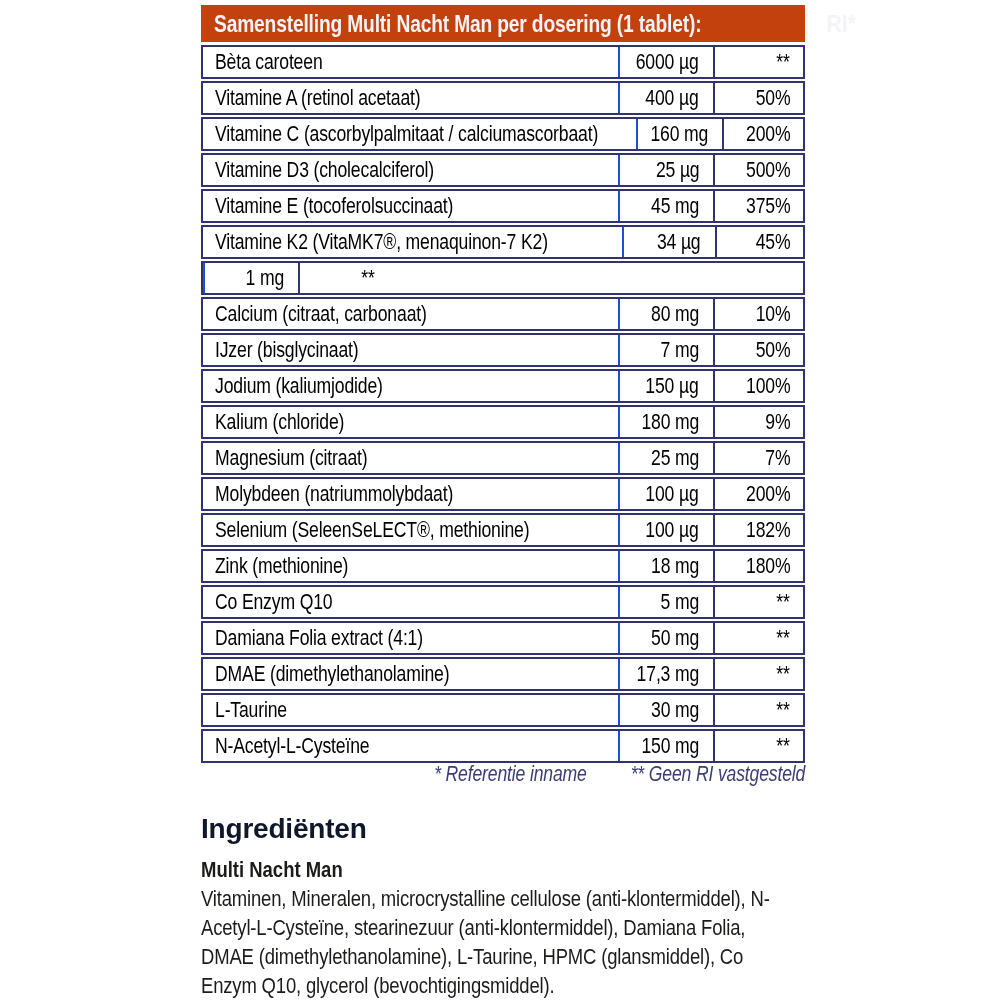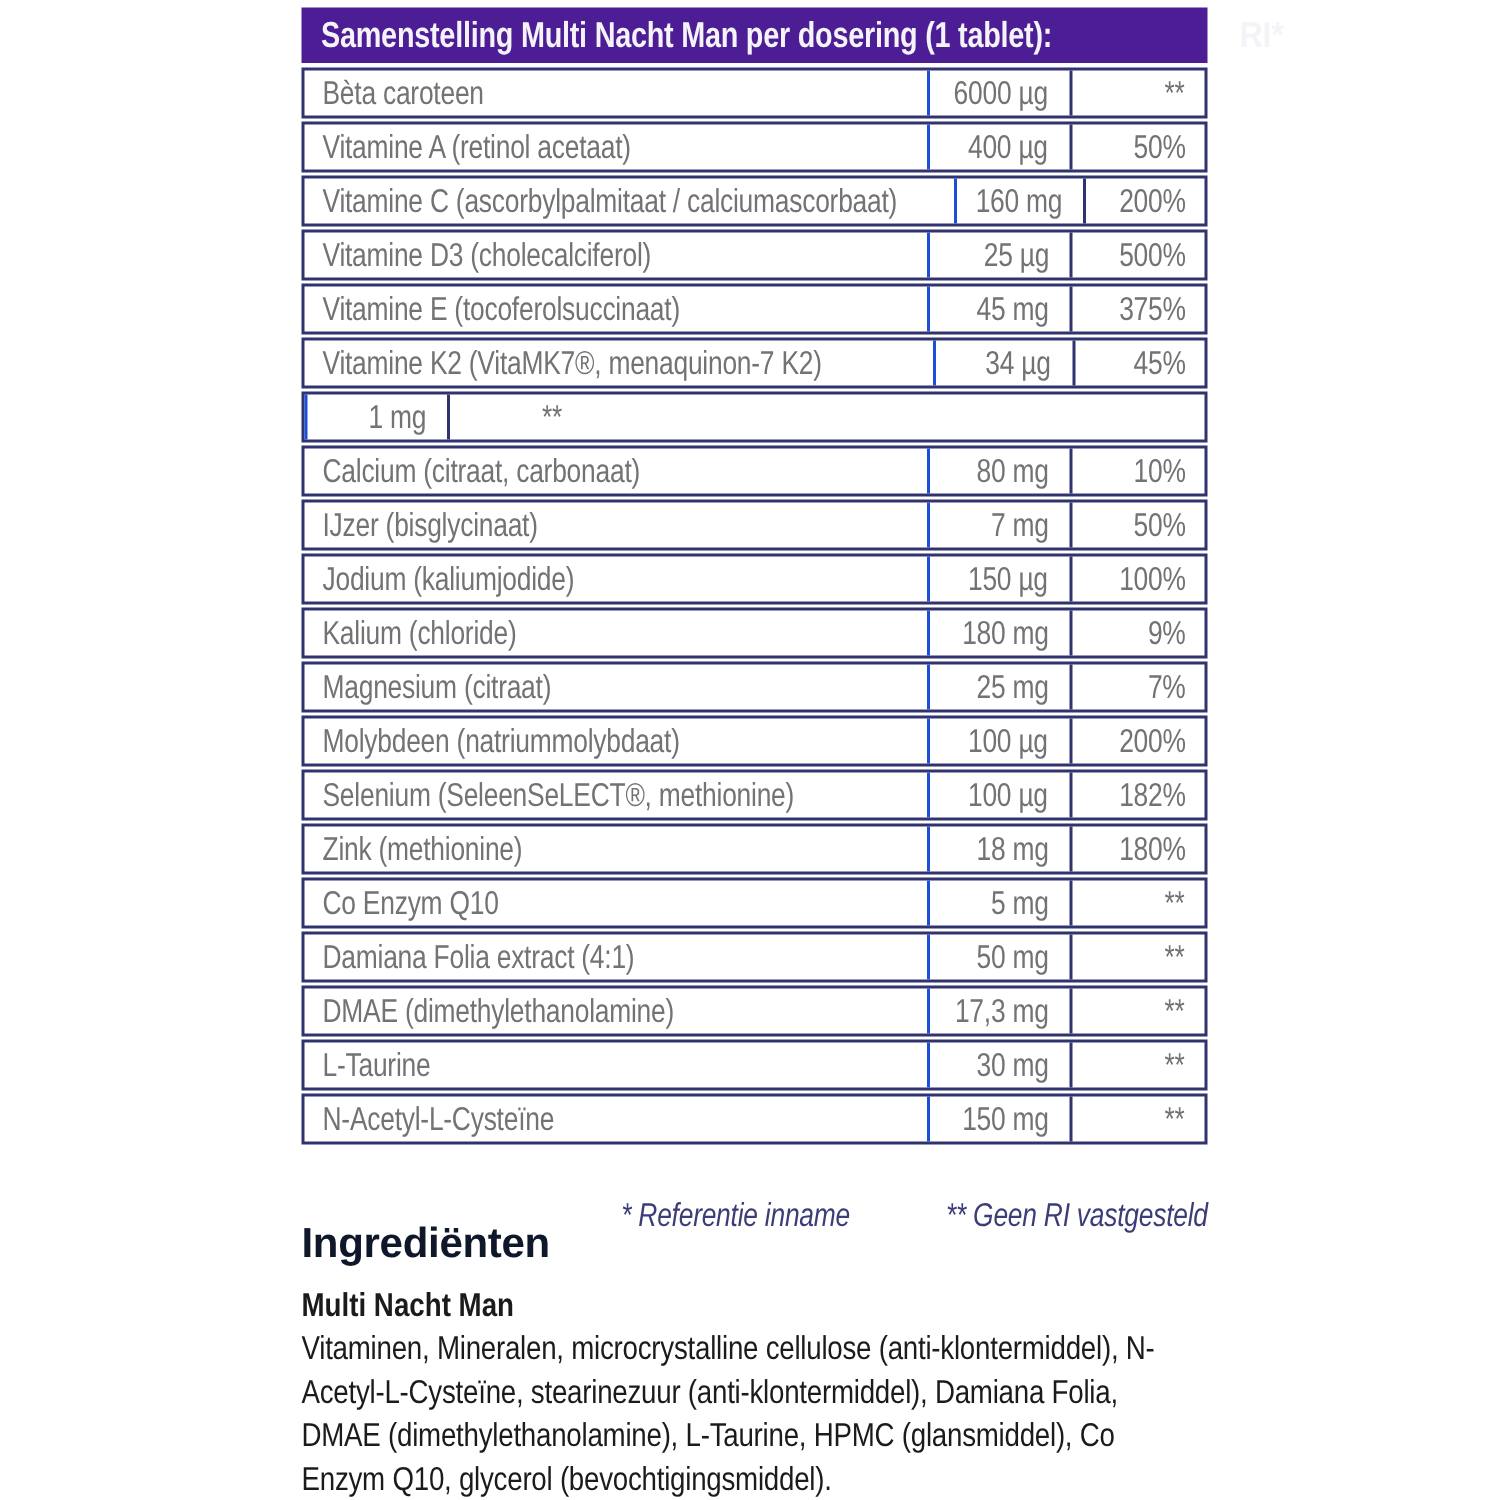--- a/index.html
+++ b/index.html
@@ -6,58 +6,58 @@
   html, body { width: 1000px; height: 1000px; background: #ffffff; overflow: hidden; }
   body { font-family: "Liberation Sans", "DejaVu Sans", sans-serif; }
 
   .sheet { position: relative; width: 1000px; height: 1000px; background: #ffffff; }
 
   
   .comp-table { position: absolute; left: 201px; top: 5px; width: 604px; }
 
   .table-header {
     height: 37px;
-    background: #4c1d95;
+    background: #c2410c;
     color: #f4f3f7;
     display: flex;
     align-items: center;
     justify-content: space-between;
     padding: 0 14px 0 13px;
     font-weight: bold;
     font-size: 24px;
   }
 
   .table-body { margin-top: 3px; }
 
   .trow {
     display: flex;
     height: 34px;
     border: 2px solid #31336f;
     background: #ffffff;
     margin-bottom: 2px;
     align-items: stretch;
-    color: #737373;
+    color: #000000;
     font-size: 22px;
   }
   .cell { display: flex; align-items: center; overflow: hidden; }
   .cell-name   { flex: 1 1 auto; padding-left: 12px; }
   .cell-amount { width: 95px; border-left: 2px solid #1d4ed8; justify-content: flex-end; padding-right: 14px; }
   .cell-ri     { width: 90px; border-left: 2px solid #31336f; justify-content: flex-end; padding-right: 13px; }
 
   
   .cond { display: inline-block; white-space: nowrap; transform: scaleX(0.8); letter-spacing: -0.2px; }
   .from-left  { transform-origin: 0 50%; }
   .from-right { transform-origin: 100% 50%; }
   .hdr-title  { transform: scaleX(0.8); }
   .hdr-ri     { transform: scaleX(0.9); }
 
   
   .footnote {
-    position: absolute; left: 201px; top: 797px; width: 604px;
-    display: flex; justify-content: flex-end; gap: 20px;
+    position: absolute; left: 201px; top: 761px; width: 604px;
+    display: flex; justify-content: flex-end; 
     color: #3c3d78; font-style: italic; font-size: 22px; font-weight: 500;
   }
 
   
   .ingredients { position: absolute; left: 201px; top: 812px; width: 740px; }
   .ingredients-heading {
     color: #0f172a; font-weight: bold; font-size: 28px; letter-spacing: -0.2px;
     line-height: 34px;
   }
   .ingredients-body {

